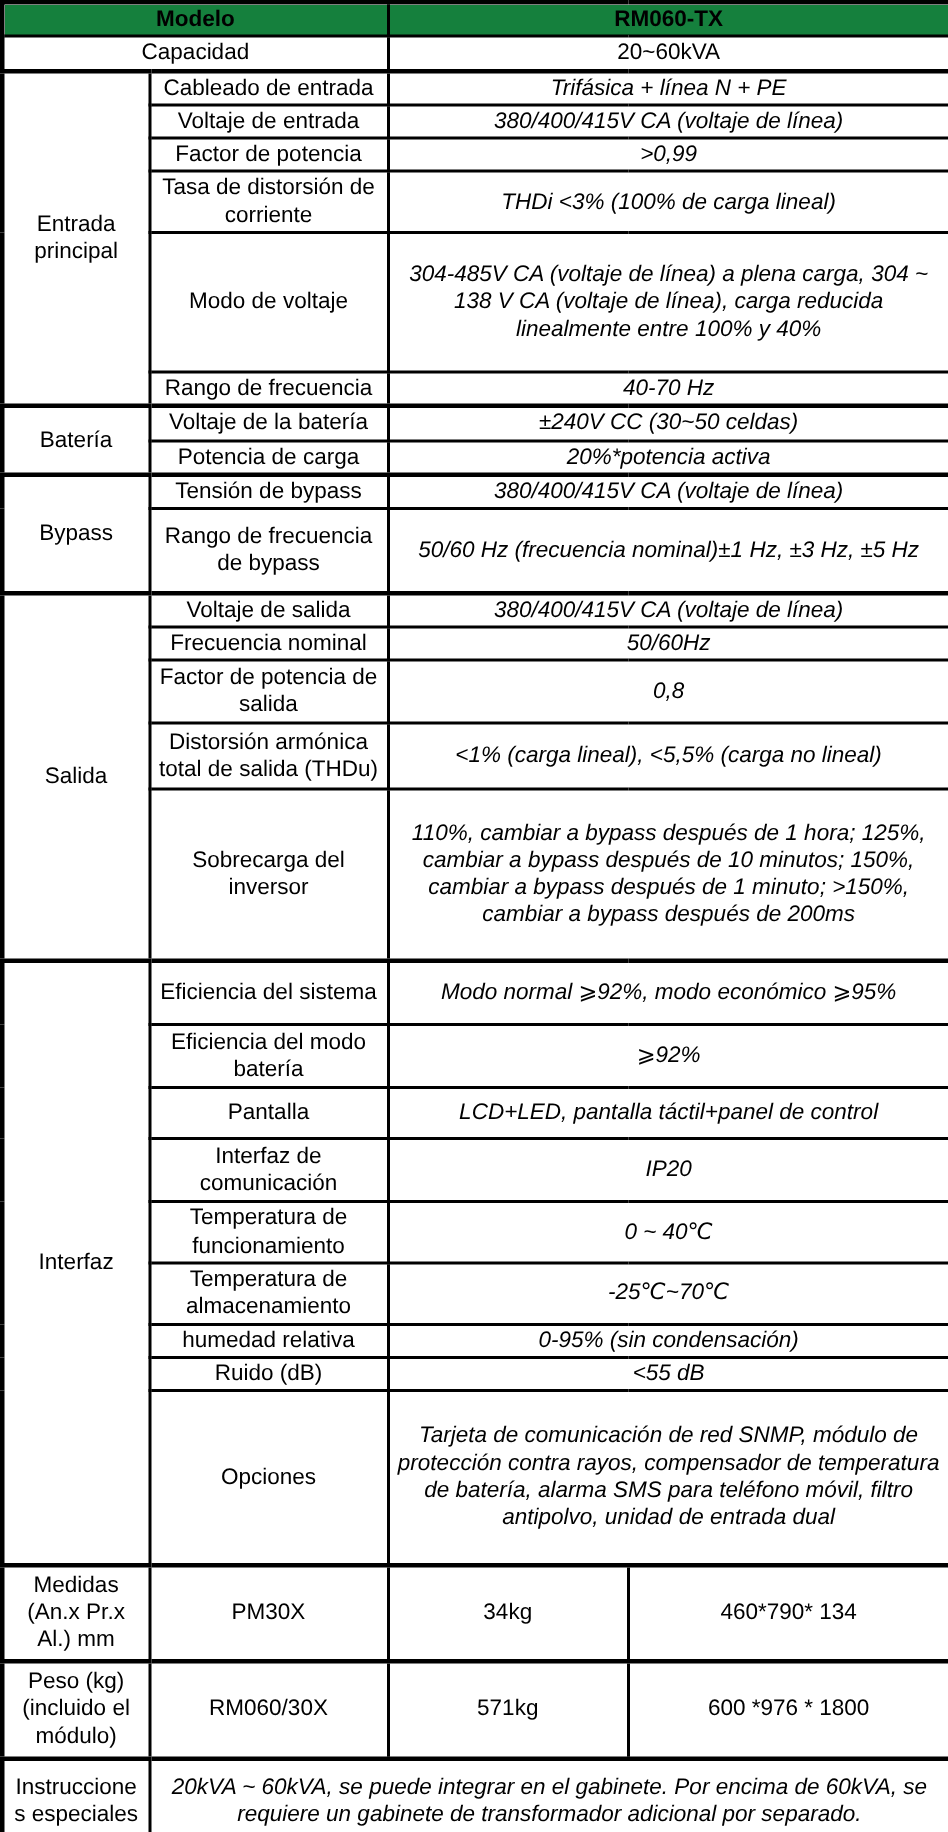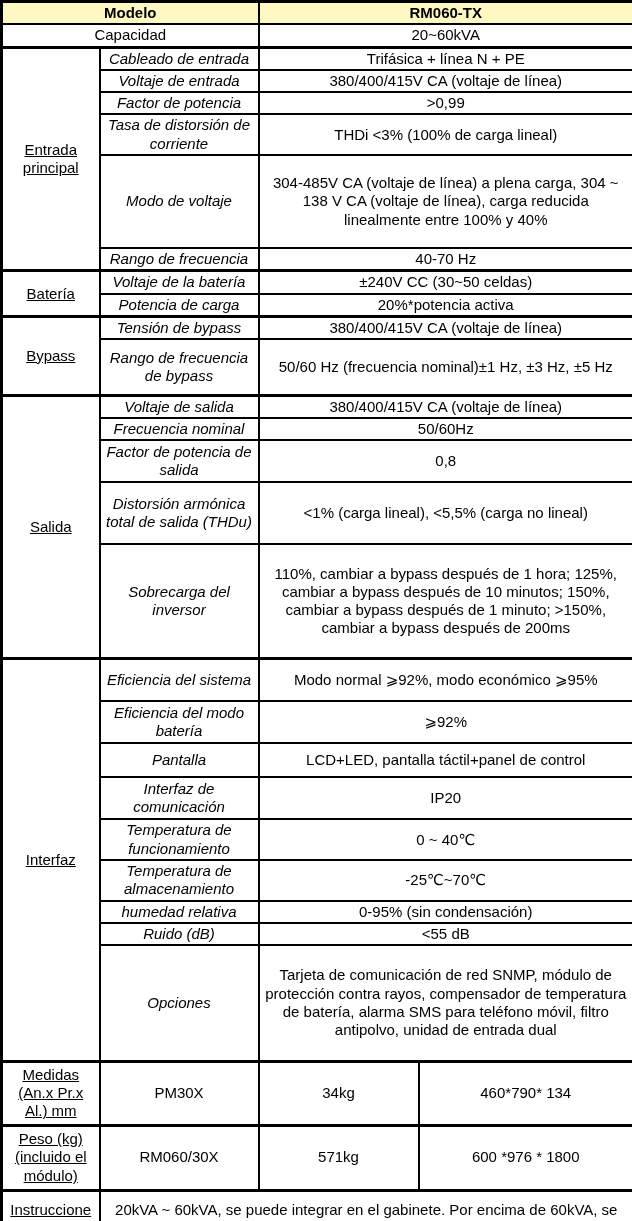--- a/index.html
+++ b/index.html
@@ -24,27 +24,27 @@
     font-size: 15px;
     line-height: 1.22;
     text-align: center;
     vertical-align: middle;
     padding: 1px 5px;
     overflow: hidden;
     word-wrap: break-word;
   }
   tr.sec td { border-top-width: 3px; }
   td.green {
-    background: #fef9c3;
+    background: #15803d;
     font-weight: bold;
     font-size: 15px;
   }
-  td.cat { padding: 1px 2px; text-decoration: underline; }
-  td.lbl { padding: 1px 3px; font-style: italic; }
-  td.val { padding: 1px 8px; }
+  td.cat { padding: 1px 2px; }
+  td.lbl { padding: 1px 3px; }
+  td.val { padding: 1px 8px; font-style: italic; }
 </style>
 </head>
 <body>
 
 <table class="spec">
   <colgroup>
     <col style="width:98px">
     <col style="width:159px">
     <col style="width:160px">
     <col style="width:215px">
@@ -113,21 +113,21 @@
     <td colspan="2" class="val">380/400/415V CA (voltaje de línea)</td>
   </tr>
   <tr style="height:21px">
     <td class="lbl">Frecuencia nominal</td>
     <td colspan="2" class="val">50/60Hz</td>
   </tr>
   <tr style="height:42px">
     <td class="lbl">Factor de potencia de salida</td>
     <td colspan="2" class="val">0,8</td>
   </tr>
-  <tr style="height:62px">
+  <tr style="height:44px">
     <td class="lbl">Distorsión armónica total de salida (THDu)</td>
     <td colspan="2" class="val">&lt;1% (carga lineal), &lt;5,5% (carga no lineal)</td>
   </tr>
   <tr style="height:114px">
     <td class="lbl">Sobrecarga del inversor</td>
     <td colspan="2" class="val">110%, cambiar a bypass después de 1 hora; 125%, cambiar a bypass después de 10 minutos; 150%, cambiar a bypass después de 1 minuto; &gt;150%, cambiar a bypass después de 200ms</td>
   </tr>
 
   <tr class="sec" style="height:43px">
     <td rowspan="9" class="cat">Interfaz</td>

